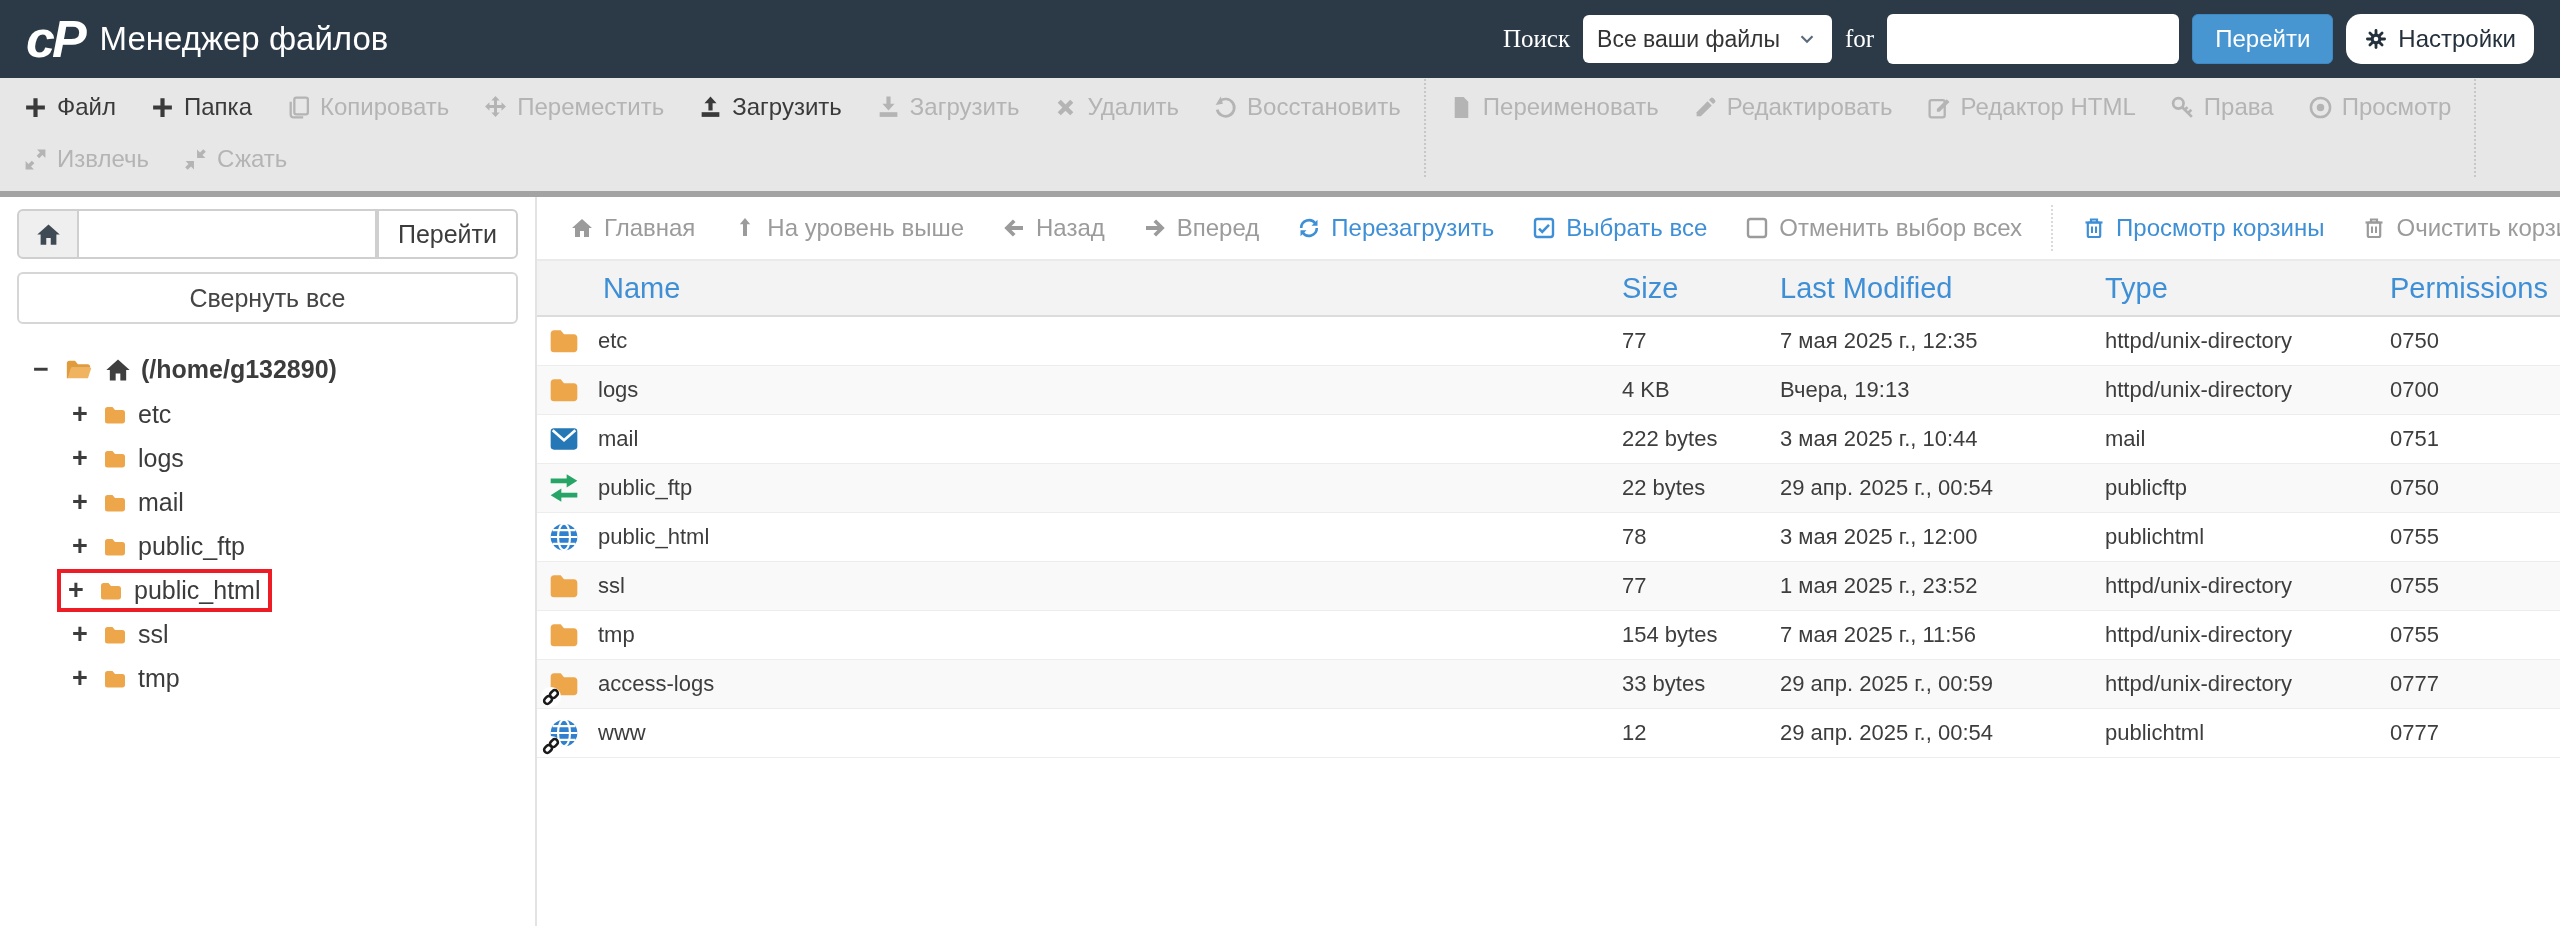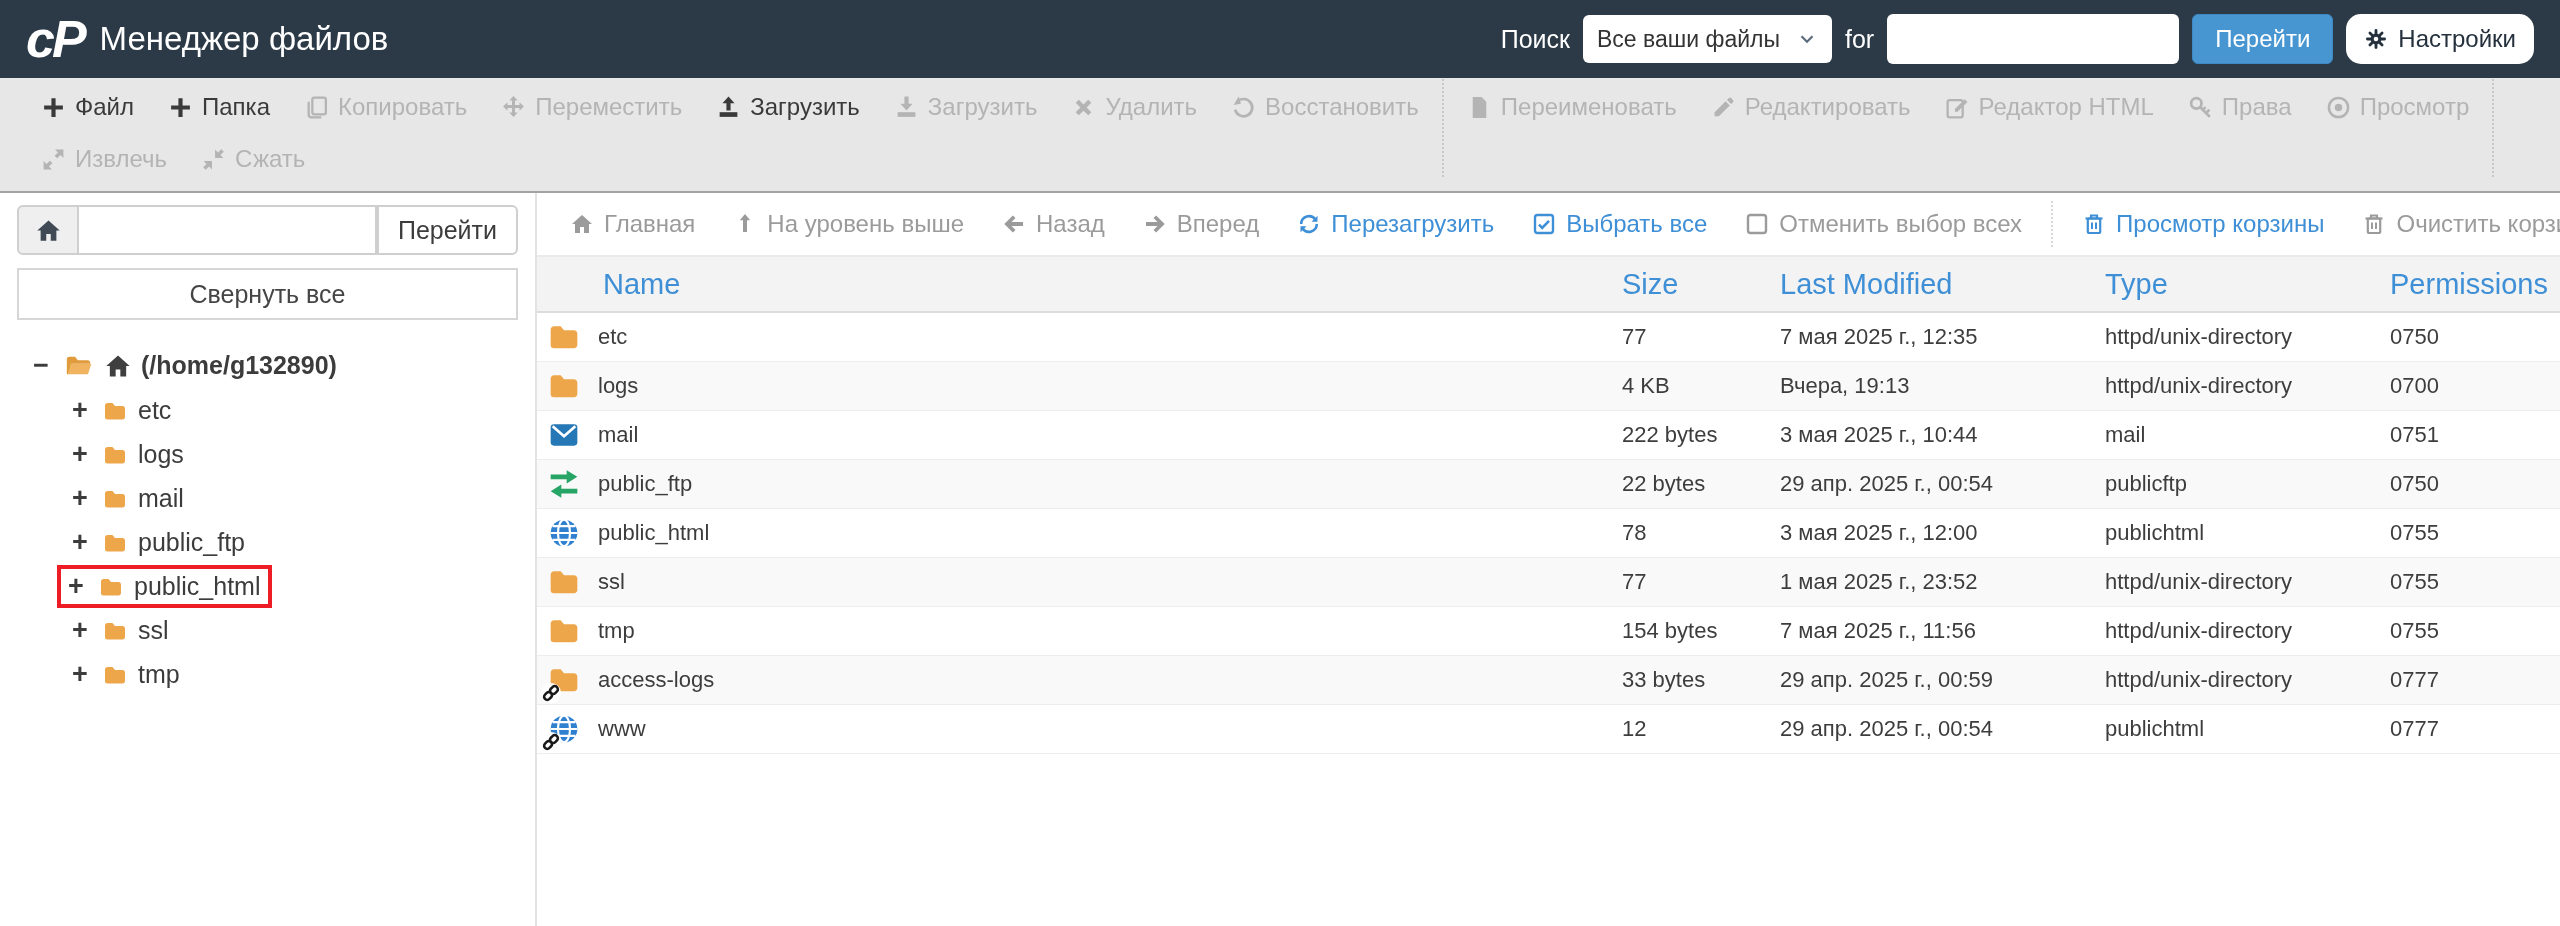--- a/index.html
+++ b/index.html
@@ -6,44 +6,44 @@
   html,body { width:2560px; height:926px; overflow:hidden; }
   body { font-family:"Liberation Sans", sans-serif; background:#fff; position:relative; color:#3d3d3d; }
   .icn { display:inline-flex; align-items:center; justify-content:center; }
   .icn svg { display:block; }
 
   
   .app-header { height:78px; background:#2c3a48; display:flex; align-items:center; padding:0 26px; }
   .logo-mark { color:#fff; font-size:52px; font-weight:700; font-style:italic; letter-spacing:-3px; margin-right:16px; line-height:1; }
   .app-title { color:#fff; font-size:33px; font-weight:400; }
   .header-search { margin-left:auto; display:flex; align-items:center; gap:13px; }
-  .hs-label { color:#fff; font-size:25px; }
+  .hs-label { color:#fff; font-size:25px;font-family:Liberation Serif, serif; }
   .scope-select { background:#fff; border-radius:6px; height:48px; min-width:222px; padding:0 14px; display:flex; align-items:center; justify-content:space-between; gap:16px; font-size:23px; color:#333; cursor:pointer; }
   .scope-select .icn { color:#5a6b7b; }
   .search-input { width:292px; height:50px; border:none; border-radius:6px; font-size:24px; padding:0 14px; font-family:inherit; }
   .go-btn { background:#4796d2; border:1px solid #3e88c4; color:#fff; font-size:24px; height:50px; padding:0 22px; border-radius:6px; font-family:inherit; cursor:pointer; }
   .settings-btn { background:#fff; border:none; color:#24303c; font-size:24px; height:50px; padding:0 18px; border-radius:15px; display:flex; align-items:center; gap:10px; font-family:inherit; cursor:pointer; }
 
   
-  .toolbar { background:#e7e7e7; border-bottom:2px solid #a3a3a3; padding:3px 24px 6px; position:relative; }
+  .toolbar { background:#e7e7e7; border-bottom:6px solid #a3a3a3; padding:3px 6px 6px; position:relative; }
   .toolbar-row { display:flex; align-items:center; height:52px; }
   .tb-item { display:flex; align-items:center; gap:9px; font-size:24px; color:#3a3a3a; background:none; border:none; font-family:inherit; padding:0 17px; height:52px; cursor:pointer; white-space:nowrap; }
   .tb-item.disabled { color:#b4b4b4; cursor:default; }
   .tb-item .icn svg { width:25px; height:25px; }
   .tb-sep { border-left:2px dotted #c7c7c7; height:98px; align-self:flex-start; position:relative; top:-2px; margin:0 6px; }
 
   
   .content { display:flex; height:738px; }
   .sidebar { width:537px; min-width:537px; border-right:2px solid #e3e3e3; padding:12px 17px; }
   .goto-bar { display:flex; height:50px; }
   .home-btn { width:62px; background:#efefef; border:2px solid #cfcfcf; border-radius:6px 0 0 6px; display:flex; align-items:center; justify-content:center; color:#3f4a55; cursor:pointer; }
   .home-btn svg { width:27px; height:27px; }
   .path-input { flex:1; border:2px solid #cfcfcf; border-left:none; font-size:24px; padding:0 10px; font-family:inherit; min-width:0; }
   .sb-go-btn { border:2px solid #cfcfcf; background:#fff; border-radius:0 6px 6px 0; font-size:25px; color:#3c3c3c; padding:0 19px; font-family:inherit; cursor:pointer; }
-  .collapse-btn { margin-top:13px; width:100%; height:52px; background:#fff; border:2px solid #d6d6d6; border-radius:0; font-size:25px; color:#454545; font-family:inherit; cursor:pointer; }
+  .collapse-btn { margin-top:13px; width:100%; height:52px; background:#fff; border:2px solid #d6d6d6; border-radius:6px; font-size:25px; color:#454545; font-family:inherit; cursor:pointer; }
   .tree { margin-top:28px; font-size:25px; color:#3c3c3c; }
   .tree-root { display:flex; align-items:center; gap:9px; font-weight:700; padding:3px 0 8px 12px; cursor:pointer; width:max-content; }
   .tree-root .icn svg { width:33px; height:28px; }
   .tree-root .home-glyph svg { width:28px; height:28px; }
   .expander { width:24px; font-size:27px; font-weight:700; color:#3c3c3c; text-align:center; line-height:1; }
   .tree-item { display:flex; align-items:center; gap:9px; margin:1px 0 1px 44px; padding:3px 8px 3px 3px; cursor:pointer; width:max-content; border:4px solid transparent; }
   .tree-item .icn svg { width:28px; height:24px; }
   .tree-item.highlighted { border-color:#ee1c25; margin-left:40px; }
 
   

